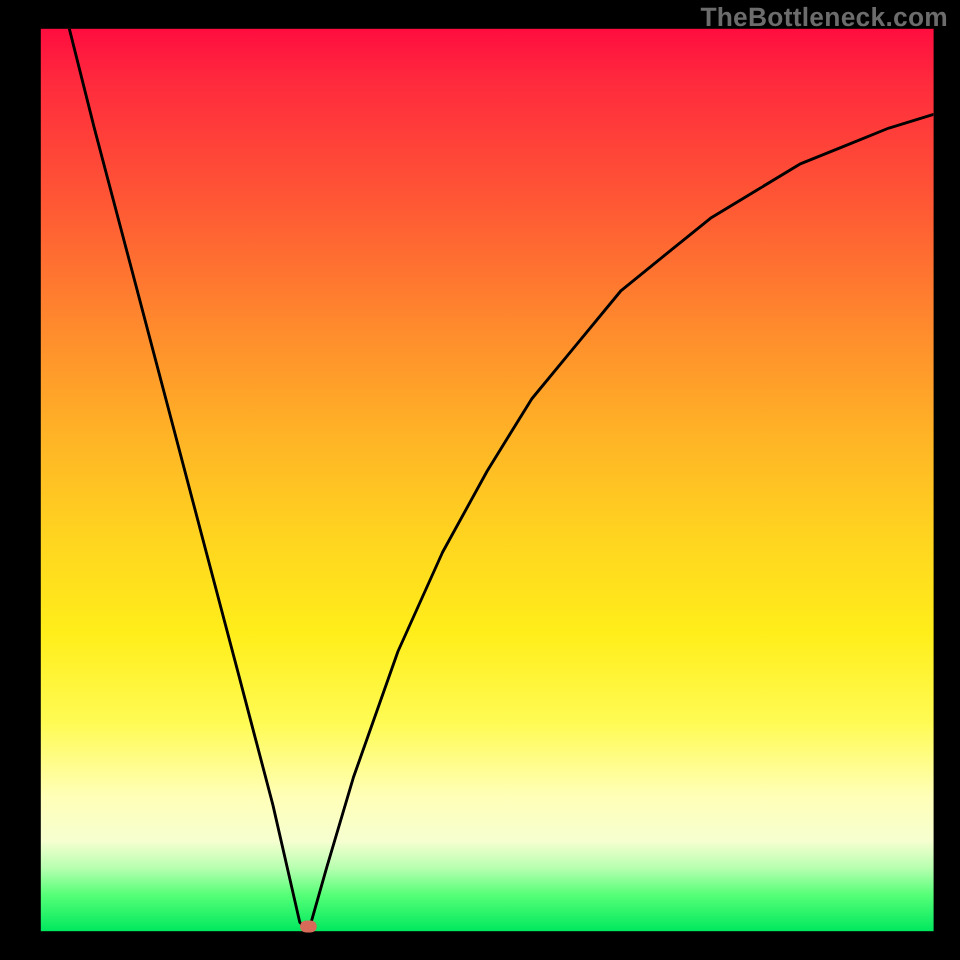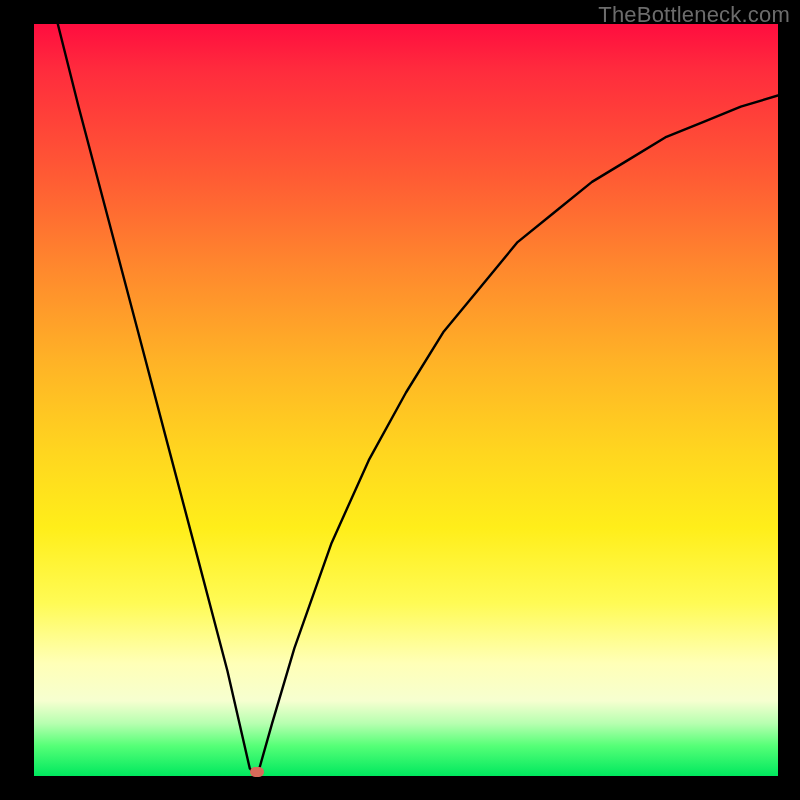--- a/index.html
+++ b/index.html
@@ -16,21 +16,21 @@
     width: 800px;
     height: 800px;
     background: #000;
   }
   .watermark {
     position: absolute;
     top: 2px;
     right: 10px;
     color: #6c6c6c;
     font-size: 22px;
-    font-weight: 400;
+    font-weight: 700;
     letter-spacing: 0.2px;
     z-index: 20;
     user-select: none;
   }
   .plot-area {
     position: absolute;
     left: 34px;
     top: 24px;
     width: 744px;
     height: 752px;

